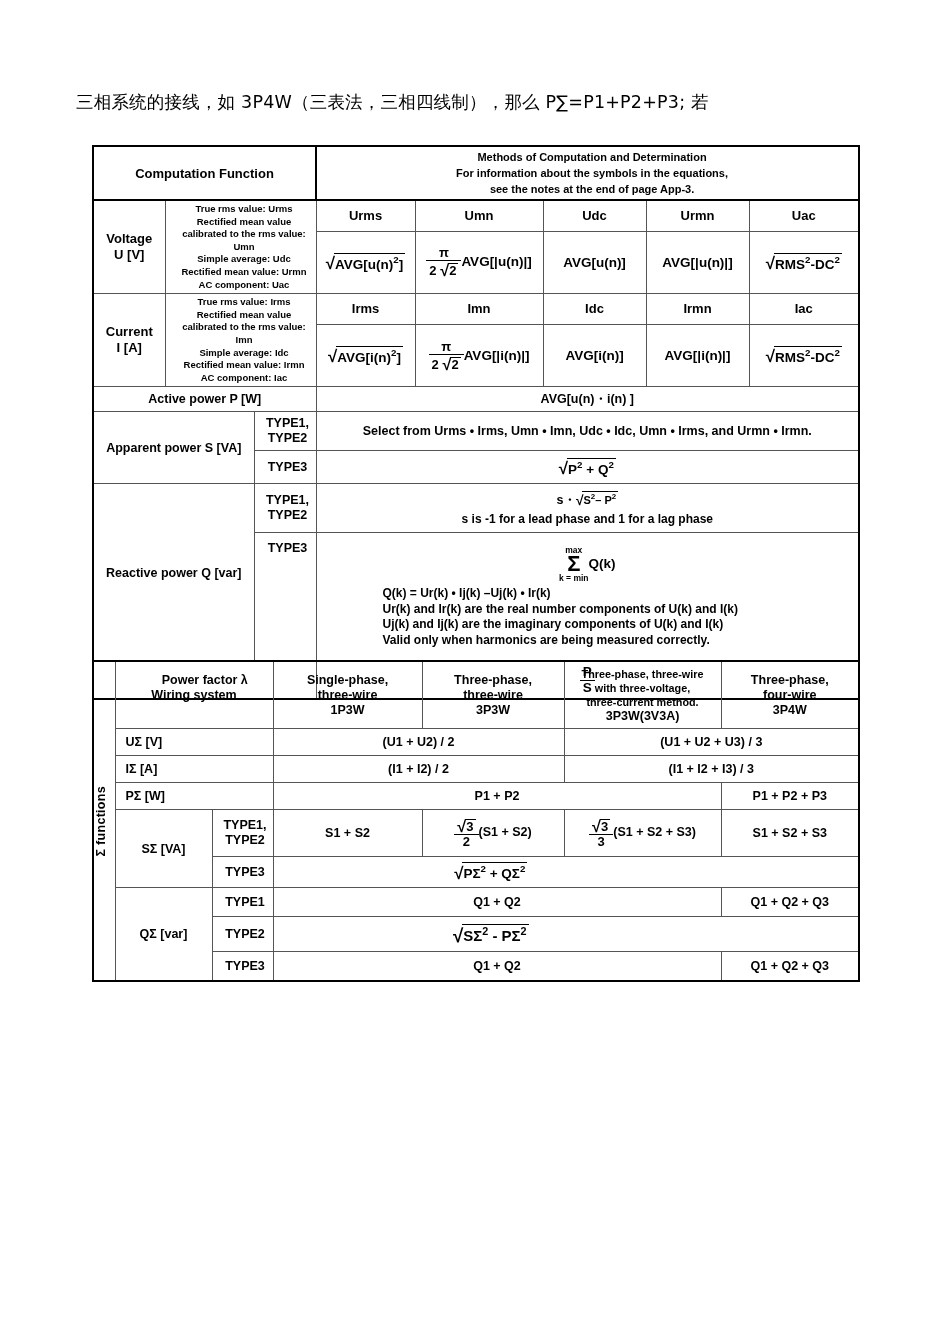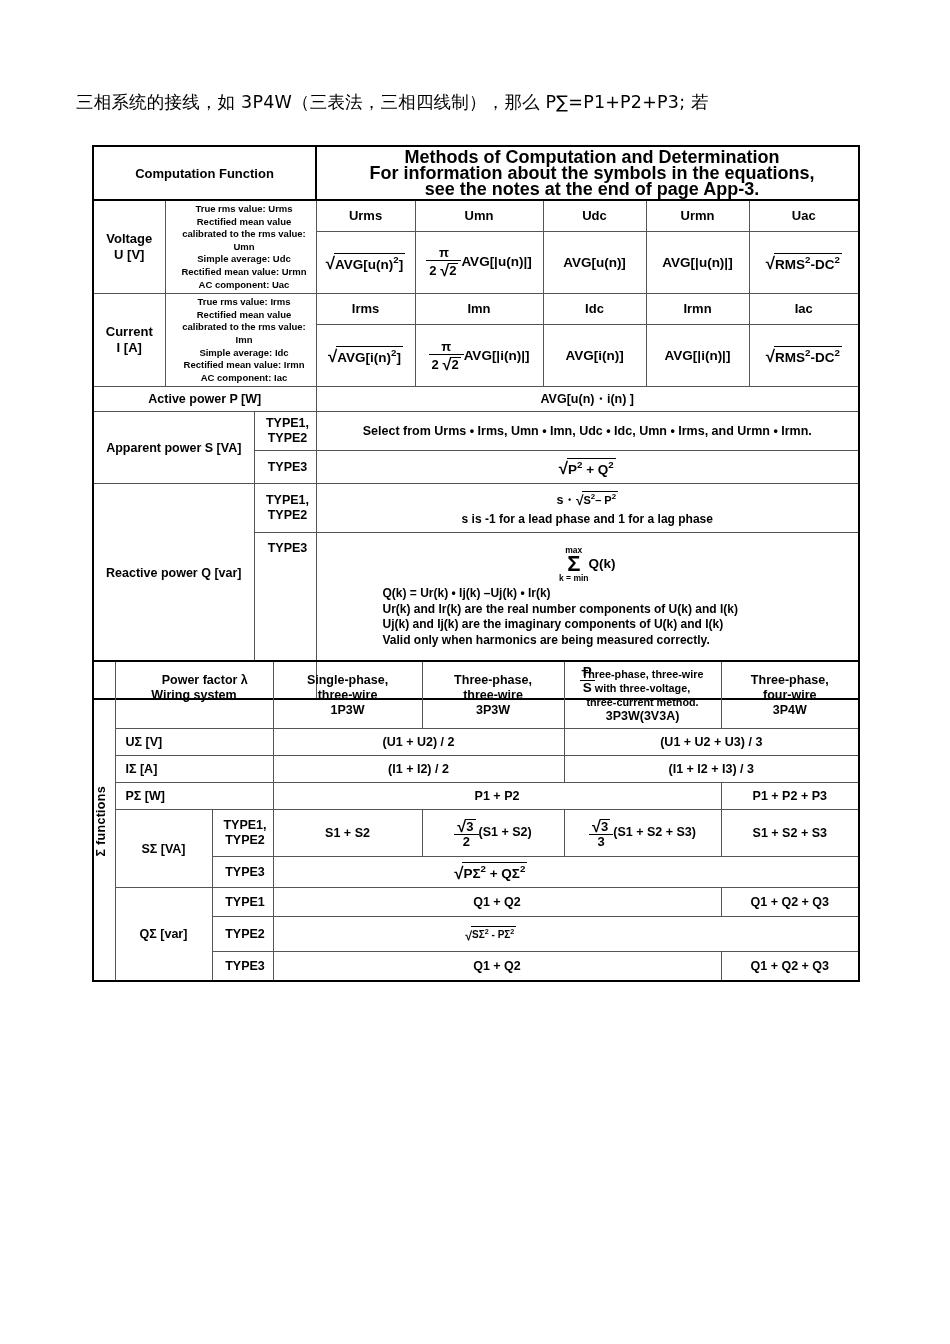--- a/index.html
+++ b/index.html
@@ -63,21 +63,21 @@
 
   .b-thick { border-width: 2px !important; border-color:#000 !important; }
 
   
   .hdr-meas {
     font-size: 13px;
     font-weight: bold;
   }
   .hdr-methods {
     text-align: left;
-    font-size: 18px;
+    font-size: 11px;
     font-weight: bold;
     line-height: 16px;
     padding-left: 12px !important;
     border-radius: 25px;
   }
 
   
   .desc {
     text-align: left;
     font-size: 9.5px;
@@ -424,21 +424,21 @@
     <td rowspan="3" class="wide-label">QΣ [var]</td>
     <td class="typecell" style="height:24px">TYPE1</td>
     <td colspan="3" class="wide-label">Q1 + Q2</td>
     <td class="wide-label">Q1 + Q2 + Q3</td>
   </tr>
 
   <tr>
     <td class="typecell" style="height:30px">TYPE2</td>
     <td colspan="4" class="wide-label">
       <span style="display:inline-block; margin-left:-150px;">
-      <span class="sqrt" style="font-size:10px"><span class="rad">√</span><span class="under"><span>SΣ</span><sup>2</sup> <span>- PΣ</span><sup>2</sup></span></span>
+      <span class="sqrt" style="font-size:15px"><span class="rad">√</span><span class="under"><span>SΣ</span><sup>2</sup> <span>- PΣ</span><sup>2</sup></span></span>
       </span>
     </td>
   </tr>
 
   <tr>
     <td class="typecell" style="height:24px">TYPE3</td>
     <td colspan="3" class="wide-label">Q1 + Q2</td>
     <td class="wide-label">Q1 + Q2 + Q3</td>
   </tr>
 </tbody>

